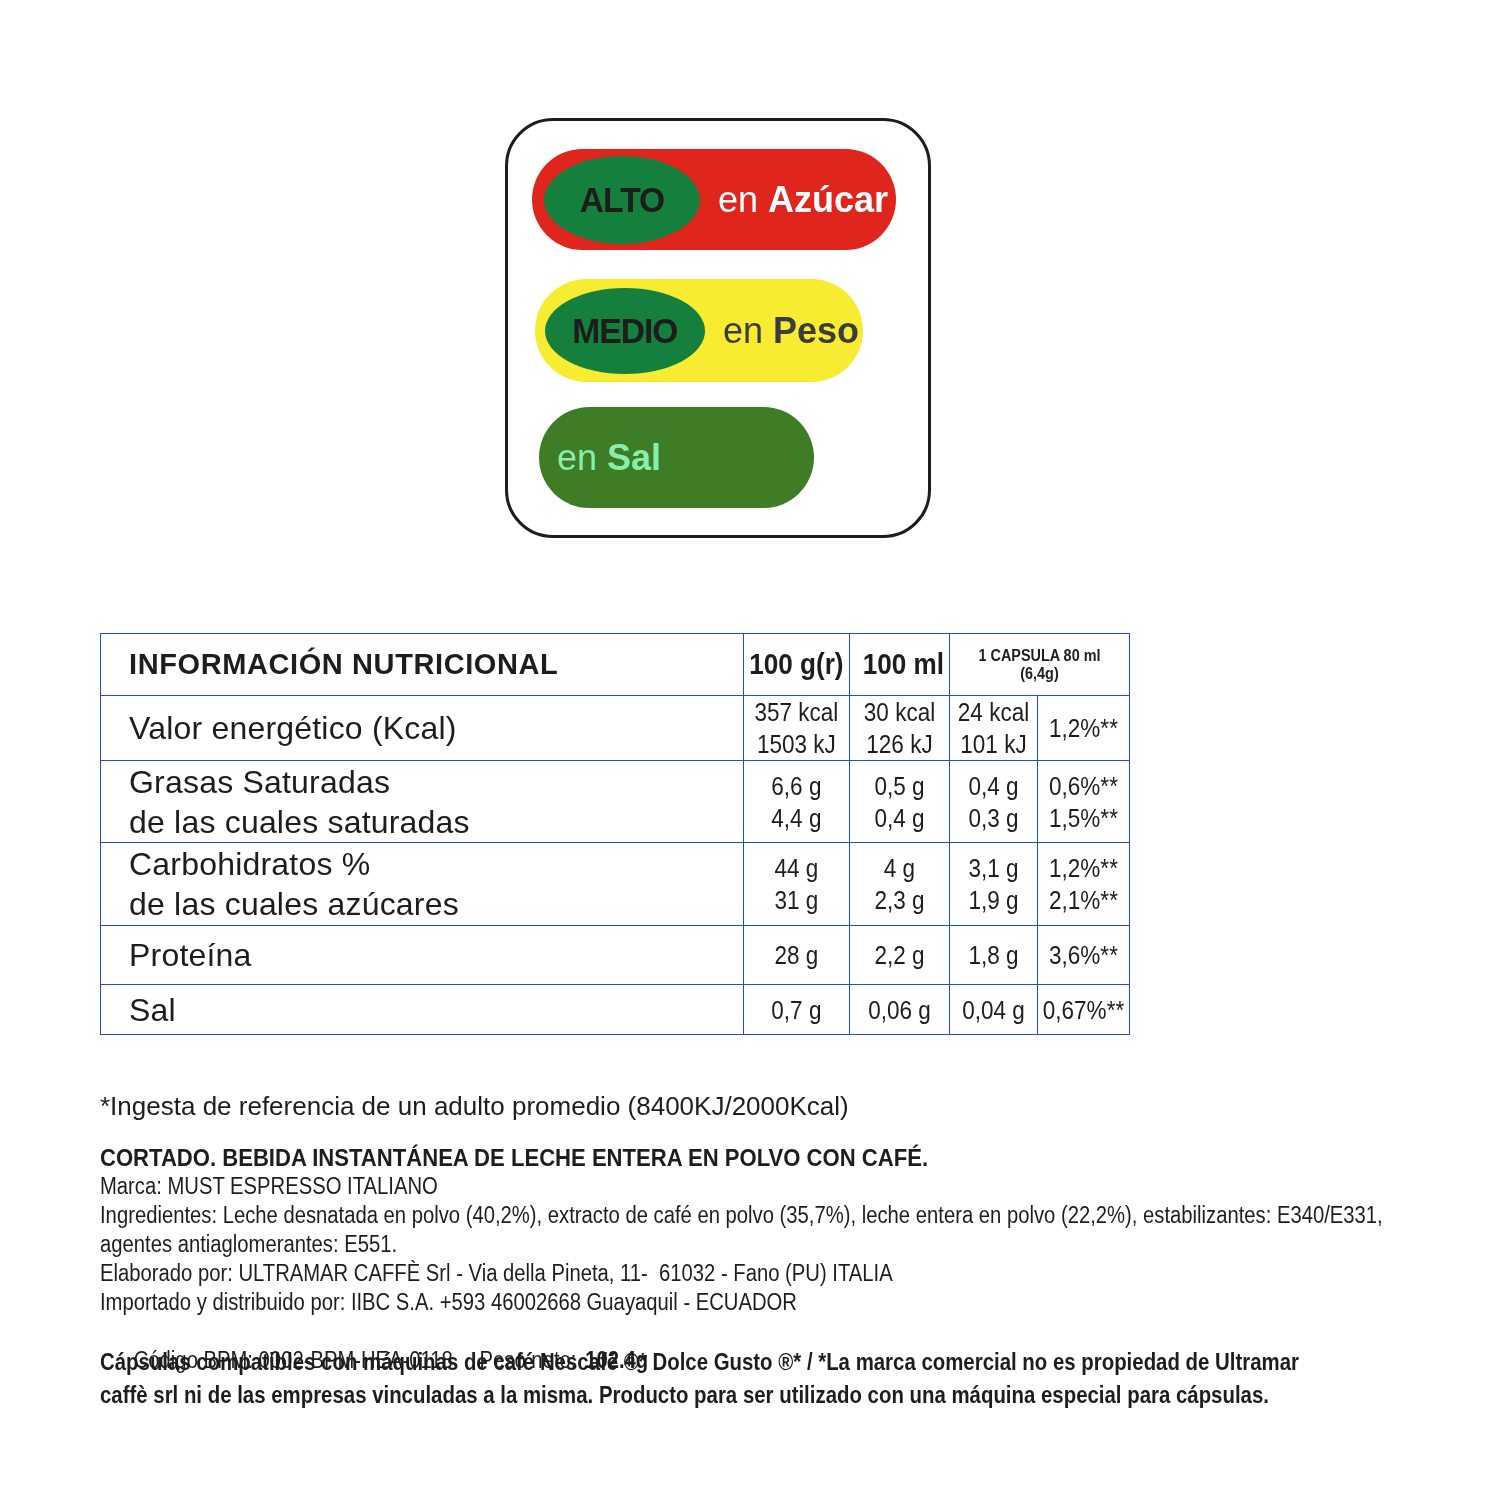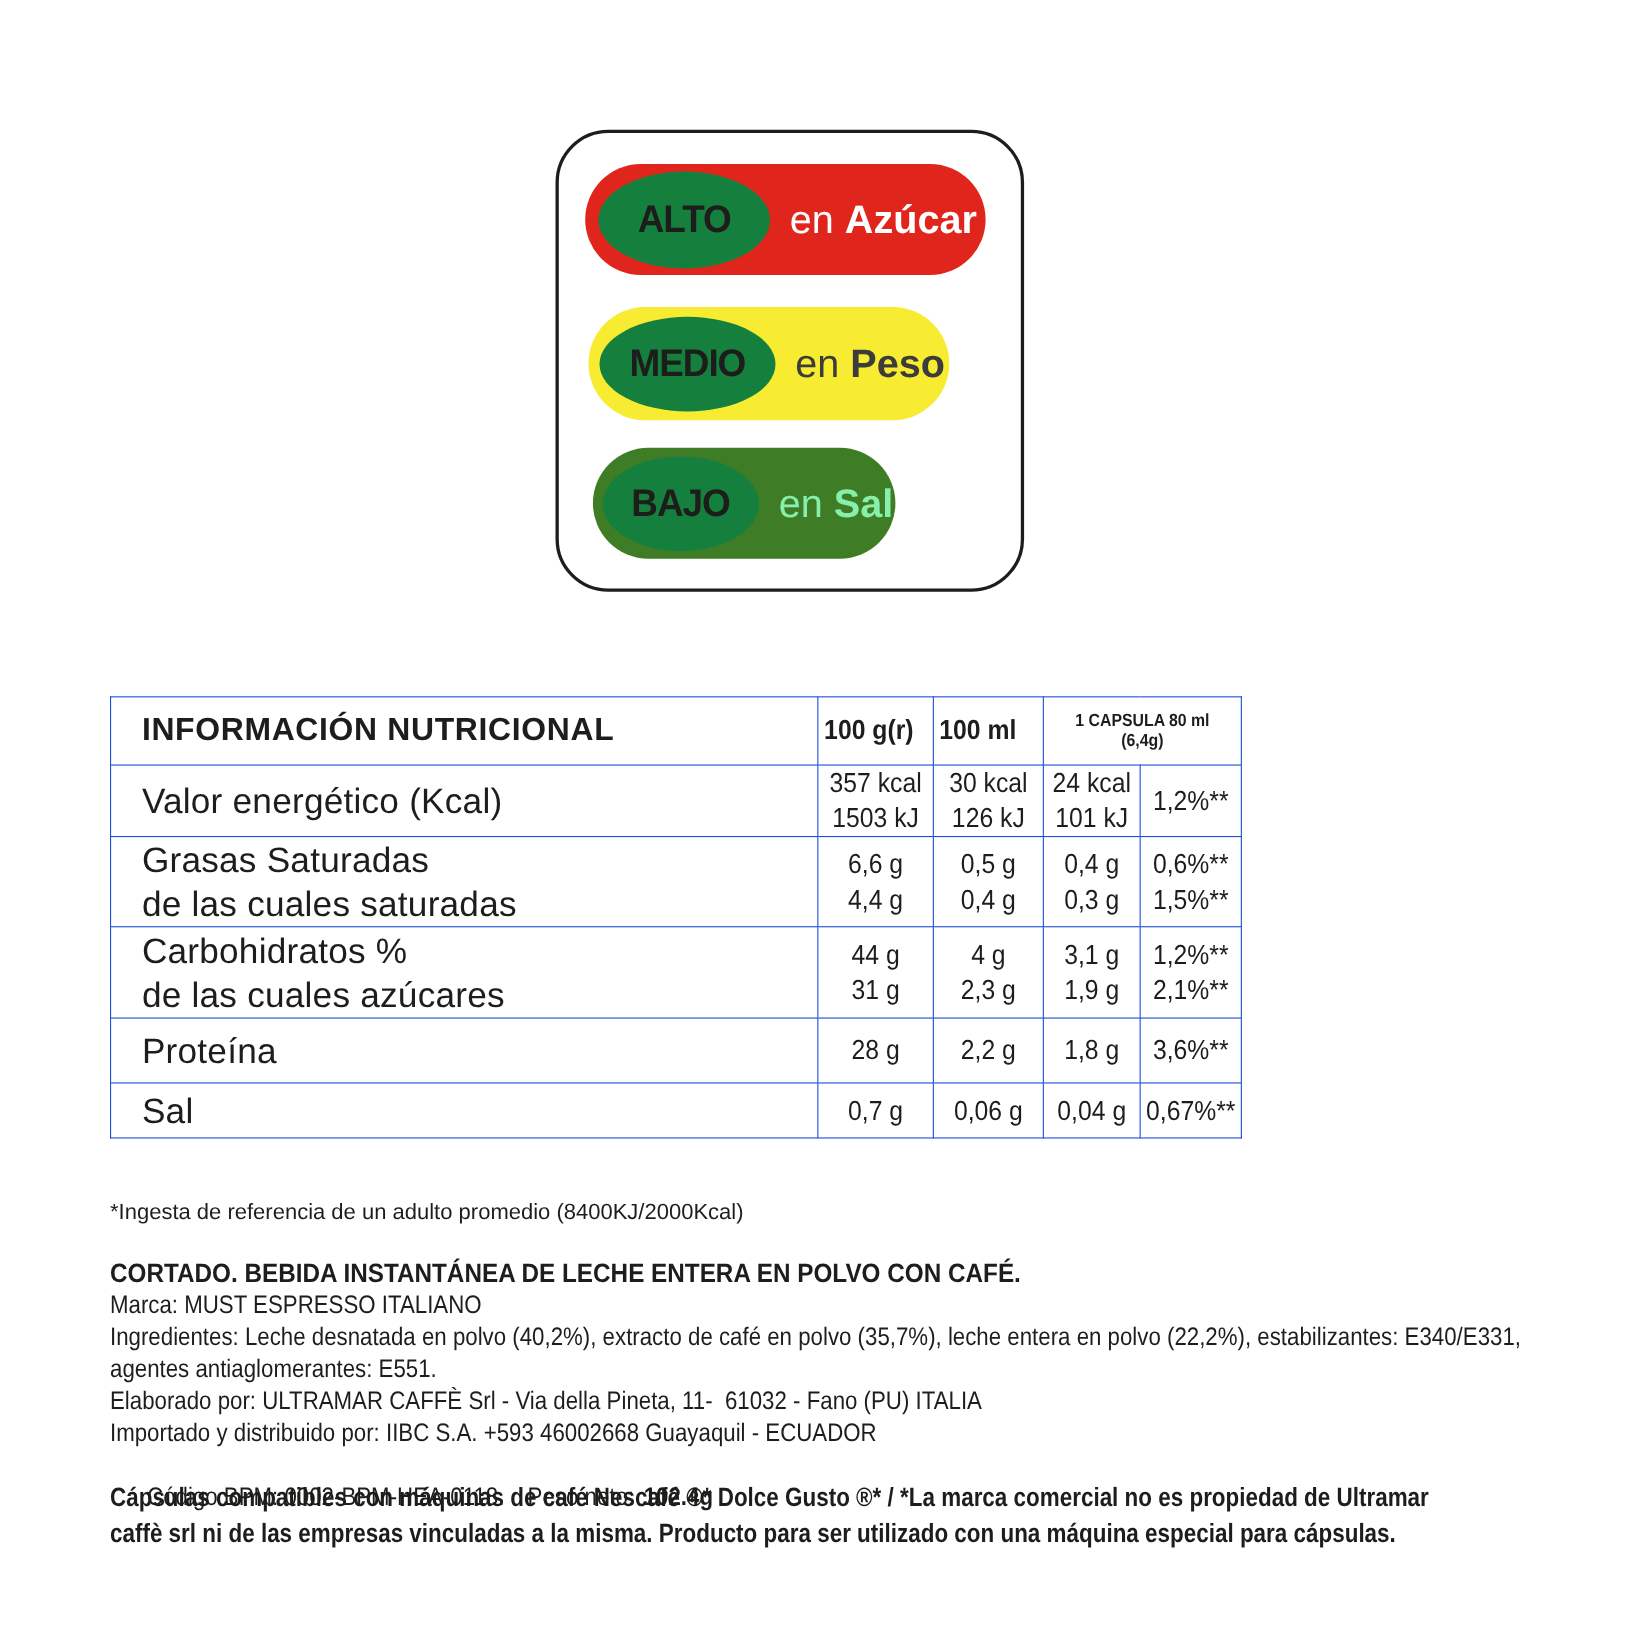--- a/index.html
+++ b/index.html
@@ -26,28 +26,28 @@
   .nutri td { border:1px solid #1d4ed8; padding:0; vertical-align:middle; }
   .nutri tr:nth-child(1){ height:62px; }
   .nutri tr:nth-child(2){ height:63px; }
   .nutri tr:nth-child(3){ height:82px; }
   .nutri tr:nth-child(4){ height:83px; }
   .nutri tr:nth-child(5){ height:59px; }
   .nutri tr:nth-child(6){ height:50px; }
   .lbl { text-align:left; padding-left:28px !important; font-size:32px; letter-spacing:0.2px; }
   .lbl div { line-height:1.25; }
   .hdr-title { font-weight:bold; font-size:29px; letter-spacing:0.6px; }
-  .hdr-num  { text-align:left; font-weight:bold; font-size:25px; }
+  .hdr-num  { text-align:right; font-weight:bold; font-size:29px; }
   .hdr-cap  { text-align:center; font-weight:bold; font-size:16px; }
   .hdr-num div, .hdr-cap div { transform:scaleX(0.9); white-space:nowrap; line-height:1.1; }
   .num { text-align:center; font-size:25px; }
   .num div { transform:scaleX(0.9); white-space:nowrap; line-height:1.28; }
 
   
-  .footnote { position:absolute; left:100px; top:1091px; font-size:20px; white-space:pre; }
+  .footnote { position:absolute; left:100px; top:1091px; font-size:26px; white-space:pre; }
   .info { position:absolute; left:100px; top:1143px; }
   .info .line { font-size:23px; line-height:29px; white-space:pre; transform:scaleX(0.88); transform-origin:0 50%; }
   .info .title { font-weight:bold; font-size:24px; transform:scaleX(0.92); }
   .peso-label { margin-left:24px; }
   .peso-value { font-weight:bold; margin-left:10px; }
   .disclaimer { position:absolute; left:100px; top:1345px; font-weight:bold; }
   .disclaimer .dline { font-size:24px; line-height:33px; white-space:pre; transform:scaleX(0.85); transform-origin:0 50%; }
 </style>
 </head>
 <body>
@@ -70,23 +70,20 @@
       <div class="pill-ellipse">
         <span class="pill-level">MEDIO</span>
       </div>
       <div class="pill-label" style="color: rgb(60, 60, 59);">
         <span>en</span>
         <b>Peso</b>
       </div>
     </div>
 
     <div class="pill pill-green" style="background-color: rgb(62, 124, 37);">
-      <div class="pill-ellipse">
-        <span class="pill-level">BAJO</span>
-      </div>
       <div class="pill-label" style="color: #86efac;">
         <span>en</span>
         <b>Sal</b>
       </div>
     </div>
   </div>
 
   <table class="nutri">
     <colgroup>
       <col style="width:643px">

